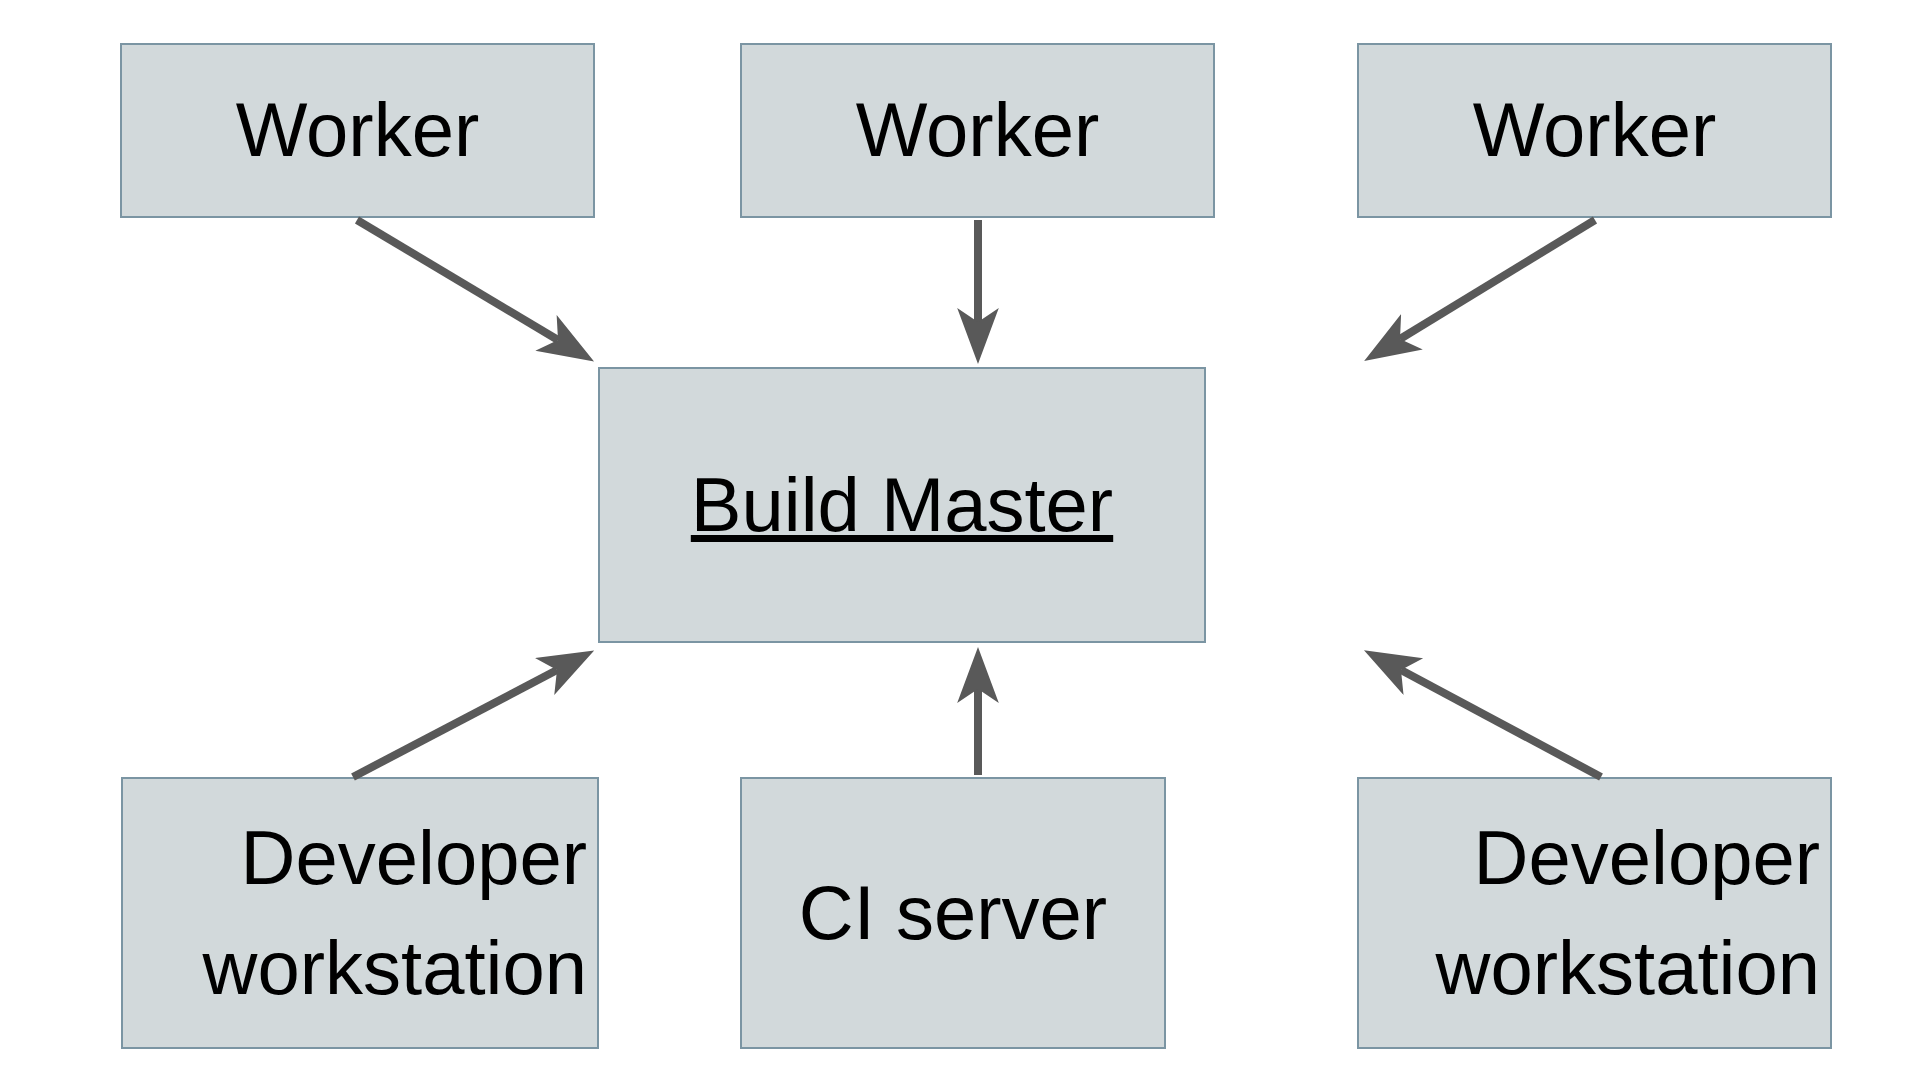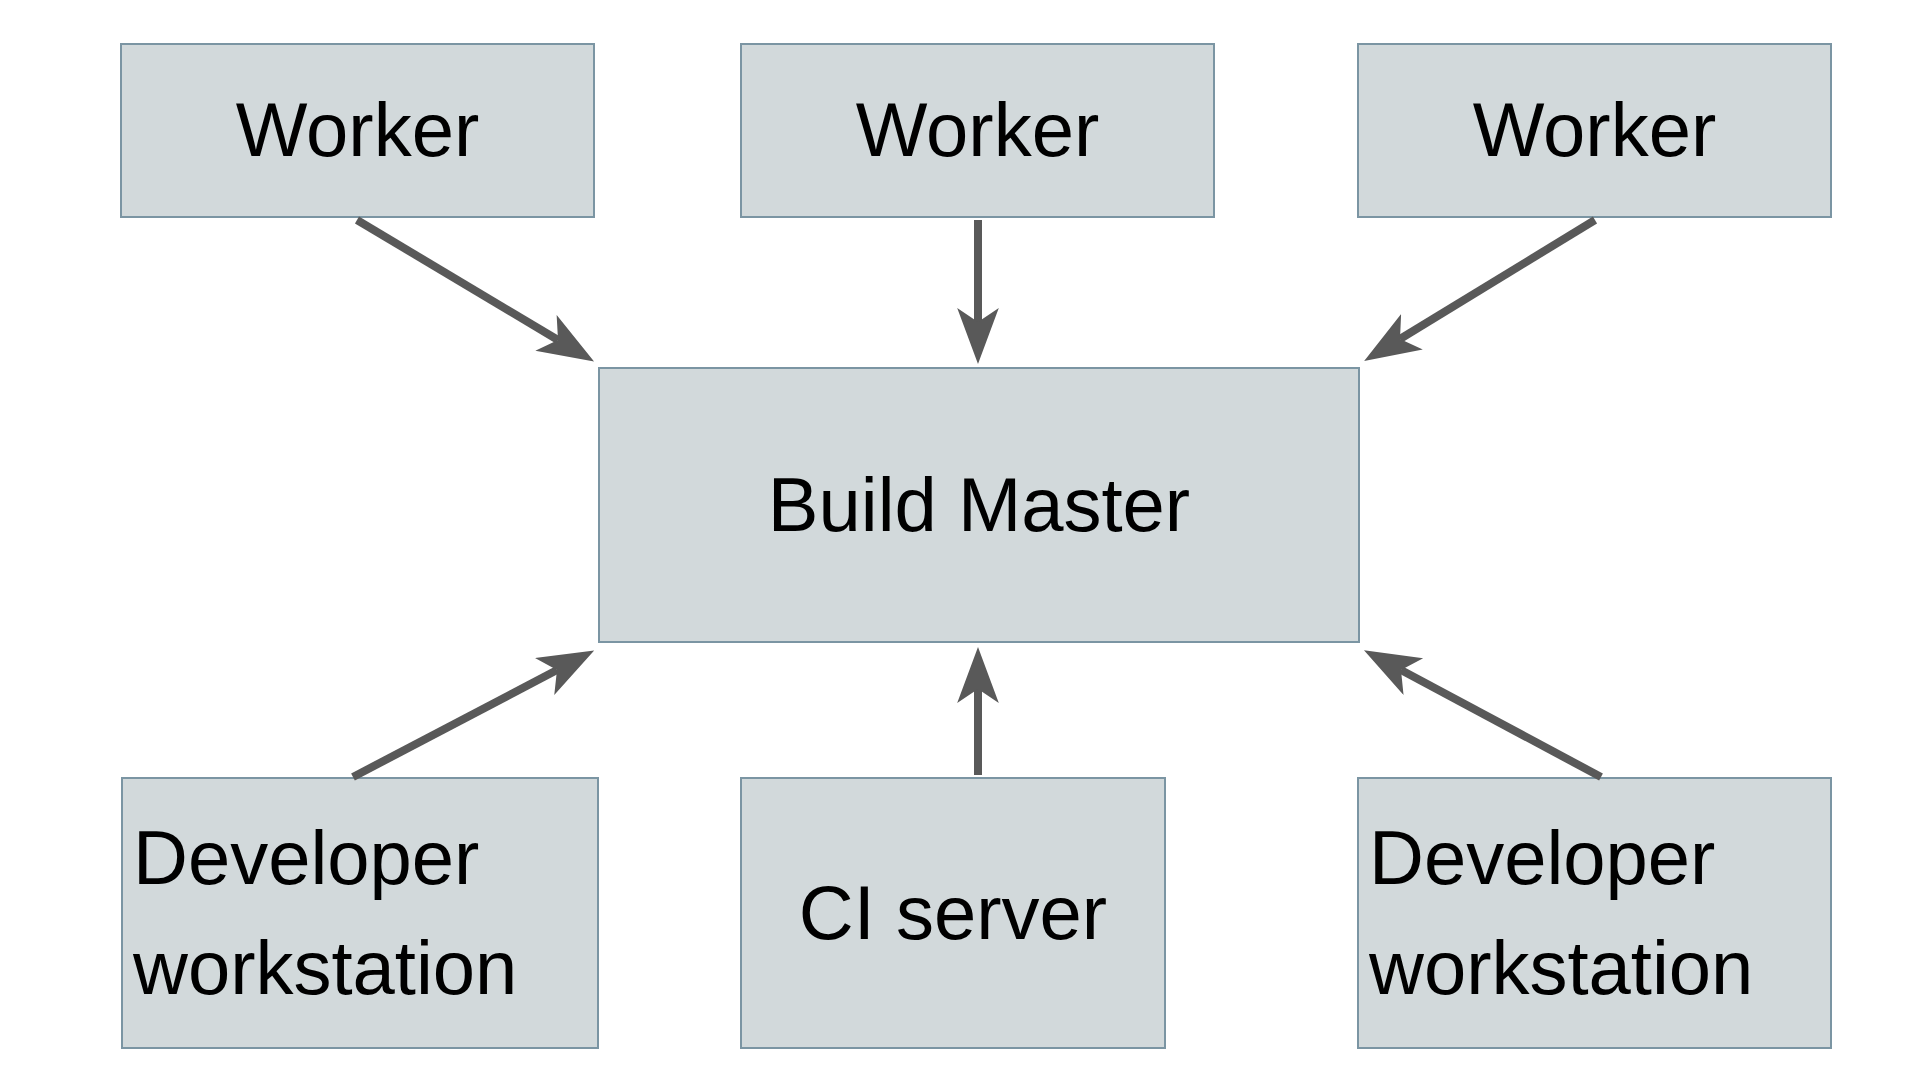--- a/index.html
+++ b/index.html
@@ -23,32 +23,32 @@
     overflow: hidden;
     font-family: "Liberation Sans", sans-serif;
   }
   .node {
     position: absolute;
     background: var(--node-fill);
     border: 2px solid var(--node-border);
     display: flex;
     align-items: center;
     justify-content: center;
-    text-align: left;
+    text-align: right;
     color: var(--text);
     font-size: 76px;
     line-height: 1.45;
     padding: 0 10px;
   }
   
   .node.worker-1 { left: 120px;  top: 43px;  width: 475px; height: 175px; }
   .node.worker-2 { left: 740px;  top: 43px;  width: 475px; height: 175px; }
   .node.worker-3 { left: 1357px; top: 43px;  width: 475px; height: 175px; }
   
-  .node.build-master { left: 598px; top: 367px; width: 762px; height: 276px; }
+  .node.build-master { left: 598px; top: 367px; width: 608px; height: 276px; text-decoration: underline; }
   
   .node.dev-ws-left  { left: 121px;  top: 777px; width: 478px; height: 272px; }
   .node.ci-server    { left: 740px;  top: 777px; width: 426px; height: 272px; }
   .node.dev-ws-right { left: 1357px; top: 777px; width: 475px; height: 272px; }
 
   .arrows-layer {
     position: absolute;
     left: 0; top: 0;
     width: 1910px;
     height: 1090px;

